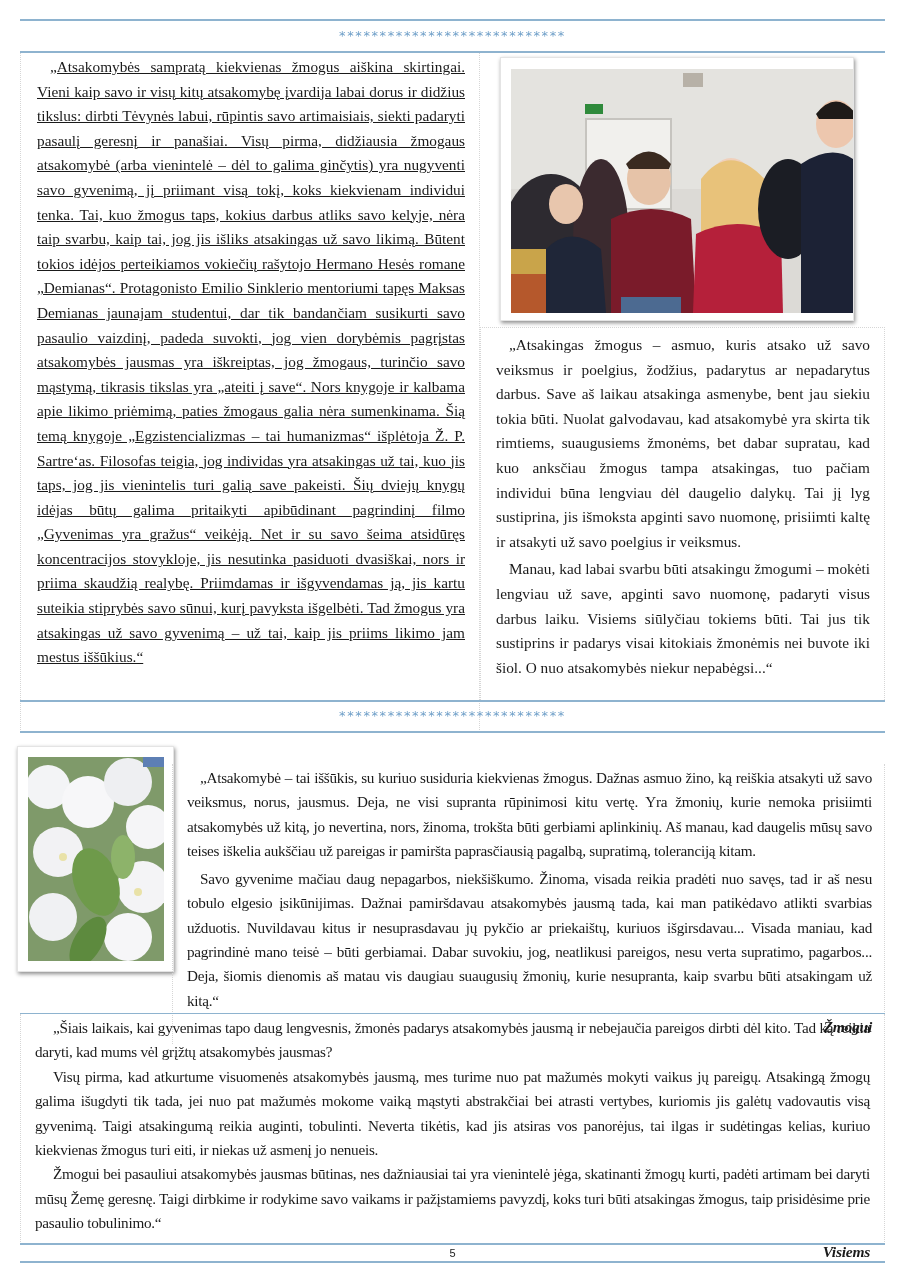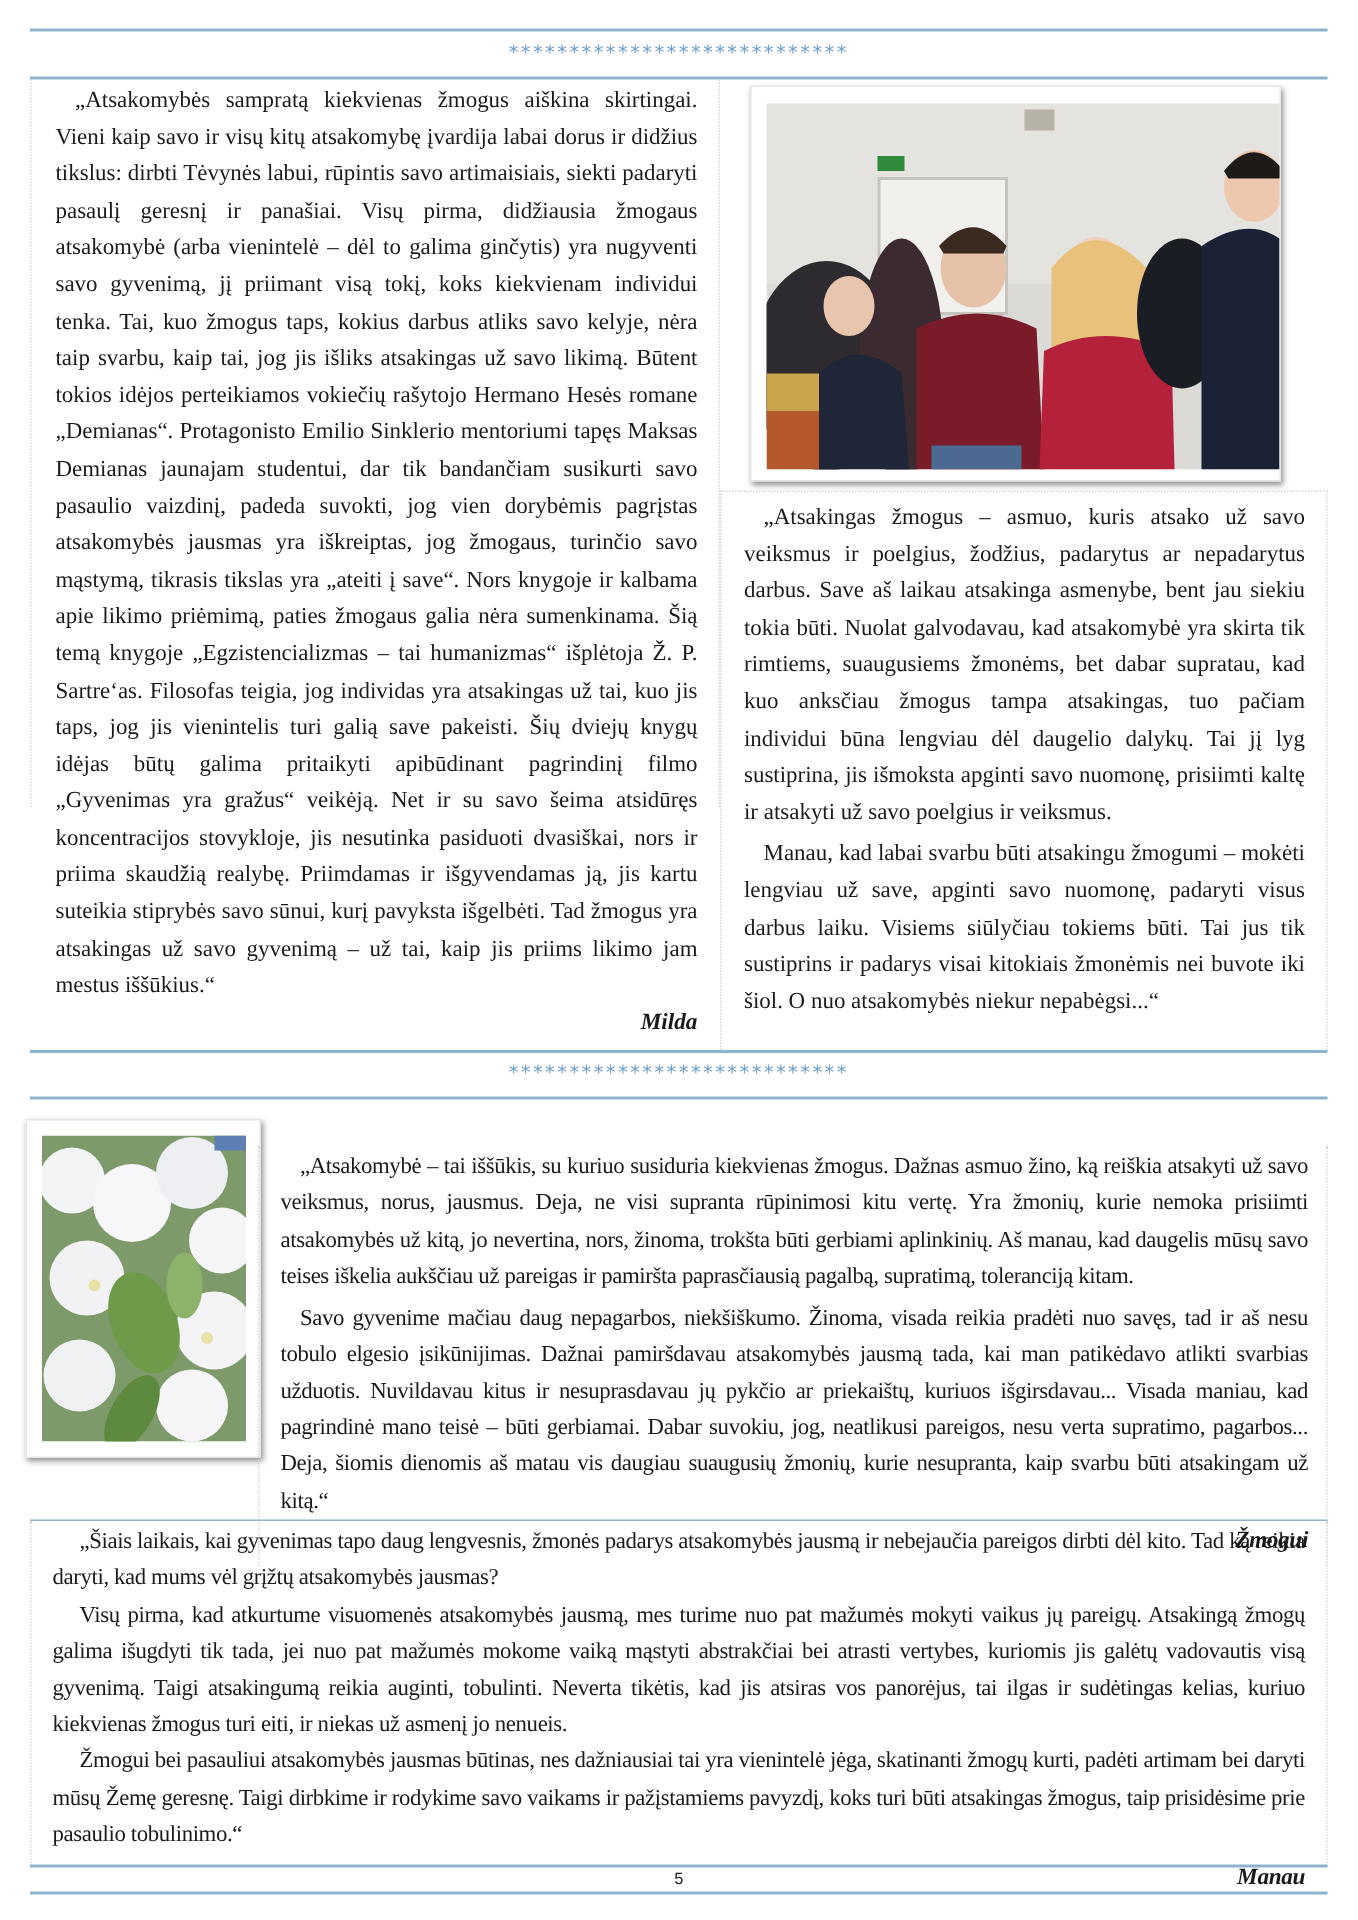--- a/index.html
+++ b/index.html
@@ -16,24 +16,23 @@
   .page-num { position: absolute; left: 20px; width: 865px; text-align: center;
               font-family: "Liberation Sans", sans-serif; font-size: 11px; color: #222; }
 </style>
 </head>
 <body>
 
 <div class="hline" style="top:19px;"></div>
 <div class="stars" style="top:28px;">****************************</div>
 <div class="hline" style="top:51px;"></div>
 
-<div class="box" style="left:20px; top:53px; width:460px; height:485px;">
+<div class="box" style="left:20px; top:53px; width:460px; height:679px;text-decoration:underline;">
   <div class="txt" style="padding:2px 14px 0 16px;">
     <p>„Atsakomybės sampratą kiekvienas žmogus aiškina skirtingai. Vieni kaip savo ir visų kitų atsakomybę įvardija labai dorus ir didžius tikslus: dirbti Tėvynės labui, rūpintis savo artimaisiais, siekti padaryti pasaulį geresnį ir panašiai. Visų pirma, didžiausia žmogaus atsakomybė (arba vienintelė – dėl to galima ginčytis) yra nugyventi savo gyvenimą, jį priimant visą tokį, koks kiekvienam individui tenka. Tai, kuo žmogus taps, kokius darbus atliks savo kelyje, nėra taip svarbu, kaip tai, jog jis išliks atsakingas už savo likimą. Būtent tokios idėjos perteikiamos vokiečių rašytojo Hermano Hesės romane „Demianas“. Protagonisto Emilio Sinklerio mentoriumi tapęs Maksas Demianas jaunajam studentui, dar tik bandančiam susikurti savo pasaulio vaizdinį, padeda suvokti, jog vien dorybėmis pagrįstas atsakomybės jausmas yra iškreiptas, jog žmogaus, turinčio savo mąstymą, tikrasis tikslas yra „ateiti į save“. Nors knygoje ir kalbama apie likimo priėmimą, paties žmogaus galia nėra sumenkinama. Šią temą knygoje „Egzistencializmas – tai humanizmas“ išplėtoja Ž. P. Sartre‘as. Filosofas teigia, jog individas yra atsakingas už tai, kuo jis taps, jog jis vienintelis turi galią save pakeisti. Šių dviejų knygų idėjas būtų galima pritaikyti apibūdinant pagrindinį filmo „Gyvenimas yra gražus“ veikėją. Net ir su savo šeima atsidūręs koncentracijos stovykloje, jis nesutinka pasiduoti dvasiškai, nors ir priima skaudžią realybę. Priimdamas ir išgyvendamas ją, jis kartu suteikia stiprybės savo sūnui, kurį pavyksta išgelbėti. Tad žmogus yra atsakingas už savo gyvenimą – už tai, kaip jis priims likimo jam mestus iššūkius.“</p>
-    <div class="sign">Milda</div>
   </div>
 </div>
 
 <div class="photo-frame" style="left:500px; top:57px; width:352px; height:262px;">
   <svg width="342" height="244" style="position:absolute; left:10px; top:11px;" viewBox="0 0 342 244">
     <rect width="342" height="244" fill="#dcdad6"></rect>
     <rect x="0" y="0" width="342" height="120" fill="#e4e3df"></rect>
     <rect x="172" y="4" width="20" height="14" fill="#b7b1a7"></rect>
     <rect x="75" y="50" width="85" height="90" fill="#f1f0ed" stroke="#c6c4bf" stroke-width="2"></rect>
     <rect x="74" y="35" width="18" height="10" fill="#2f8a3b"></rect>
@@ -96,19 +95,19 @@
   </div>
 </div>
 
 <div class="hline" style="top:1013px; height:1px;"></div>
 
 <div class="box" style="left:20px; top:1014px; width:865px; height:230px;">
   <div class="txt" style="padding:2px 14px 0 14px; font-size:15.2px; line-height:24.4px; letter-spacing:-0.25px;">
     <p style="text-indent:18px;">„Šiais laikais, kai gyvenimas tapo daug lengvesnis, žmonės padarys atsakomybės jausmą ir nebejaučia pareigos dirbti dėl kito. Tad ką reikia daryti, kad mums vėl grįžtų atsakomybės jausmas?</p>
     <p style="text-indent:18px;">Visų pirma, kad atkurtume visuomenės atsakomybės jausmą, mes turime nuo pat mažumės mokyti vaikus jų pareigų. Atsakingą žmogų galima išugdyti tik tada, jei nuo pat mažumės mokome vaiką mąstyti abstrakčiai bei atrasti vertybes, kuriomis jis galėtų vadovautis visą gyvenimą. Taigi atsakingumą reikia auginti, tobulinti. Neverta tikėtis, kad jis atsiras vos panorėjus, tai ilgas ir sudėtingas kelias, kuriuo kiekvienas žmogus turi eiti, ir niekas už asmenį jo nenueis.</p>
     <p style="text-indent:18px;">Žmogui bei pasauliui atsakomybės jausmas būtinas, nes dažniausiai tai yra vienintelė jėga, skatinanti žmogų kurti, padėti artimam bei daryti mūsų Žemę geresnę. Taigi dirbkime ir rodykime savo vaikams ir pažįstamiems pavyzdį, koks turi būti atsakingas žmogus, taip prisidėsime prie pasaulio tobulinimo.“</p>
-    <div class="sign" style="margin-top:4px;">Manau</div>
+    <div class="sign" style="margin-top:4px;">Visiems</div>
   </div>
 </div>
 
 <div class="hline" style="top:1243px;"></div>
 <div class="page-num" style="top:1247px;">5</div>
 <div class="hline" style="top:1261px;"></div>
 
 </body></html>

